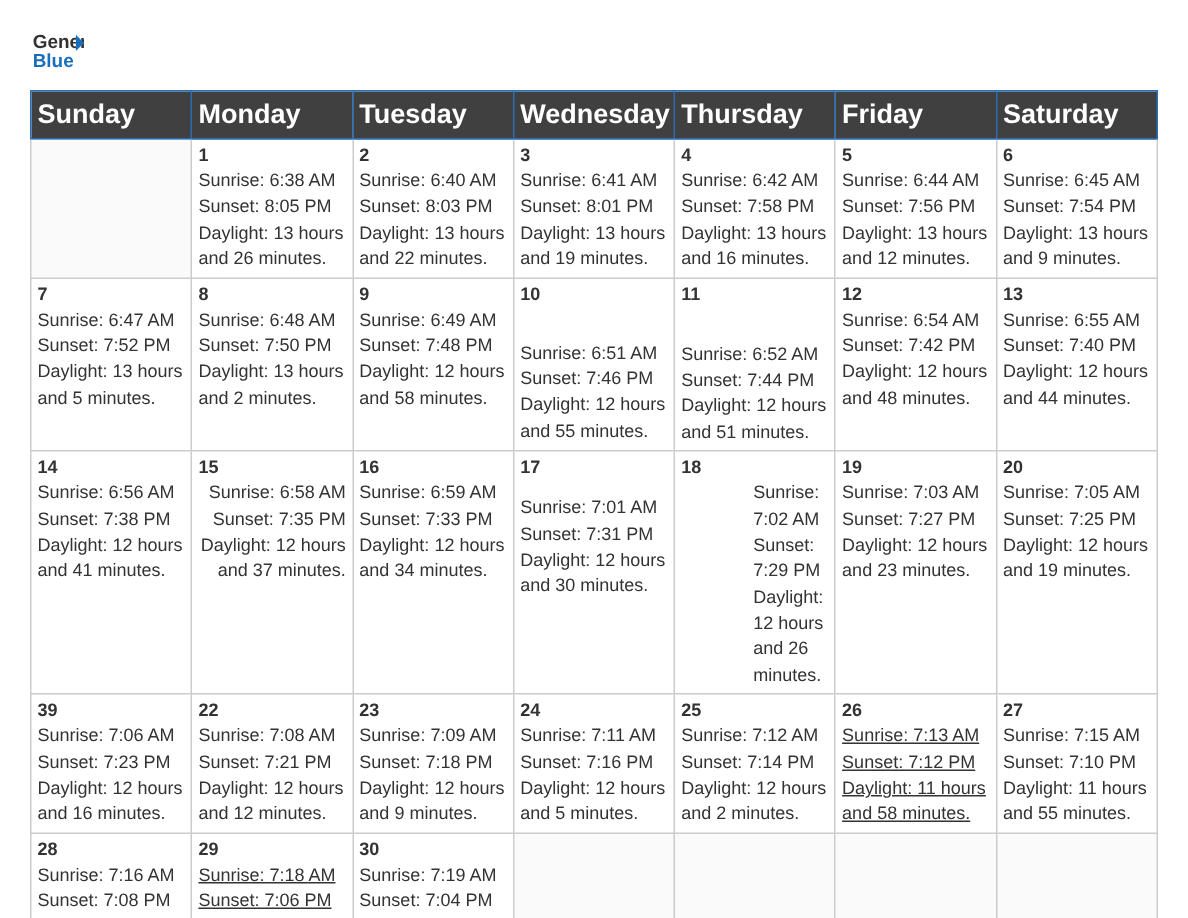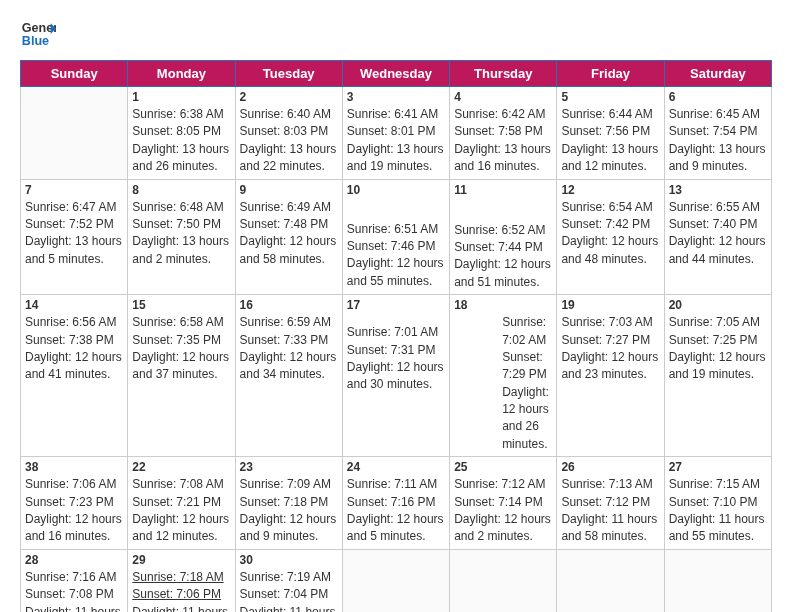--- a/index.html
+++ b/index.html
@@ -46,26 +46,26 @@
       color: #555;
     }
     .calendar {
       flex: 1;
       border: 1px solid #ccc;
       border-collapse: collapse;
       width: 100%;
       table-layout: fixed;
     }
     .calendar th {
-      background: #be185d;
+      background: #404040;
       color: #fff;
-      font-size: 13px;
+      font-size: 18px;
       font-weight: bold;
       padding: 5px 4px;
-      text-align: center;
+      text-align: left;
       border: 1px solid #2a6db5;
     }
     .calendar td {
       border: 1px solid #ccc;
       vertical-align: top;
       padding: 3px 4px;
       font-size: 9.5px;
       color: #333;
       height: 82px;
     }
@@ -218,21 +218,21 @@
         <tr>
           <td>
             <span class="day-num">14</span>
             <div class="day-info" style="white-space: pre-line;">Sunrise: 6:56 AM
 Sunset: 7:38 PM
 Daylight: 12 hours
 and 41 minutes.</div>
           </td>
           <td>
             <span class="day-num">15</span>
-            <div class="day-info" style="white-space: pre-line;">Sunrise: 6:58 AM
+            <div class="day-info" style="white-space: pre-line; text-align: right;">Sunrise: 6:58 AM
 Sunset: 7:35 PM
 Daylight: 12 hours
 and 37 minutes.</div>
           </td>
           <td>
             <span class="day-num">16</span>
             <div class="day-info" style="white-space: pre-line;">Sunrise: 6:59 AM
 Sunset: 7:33 PM
 Daylight: 12 hours
 and 34 minutes.</div>
@@ -261,21 +261,21 @@
           <td>
             <span class="day-num">20</span>
             <div class="day-info" style="white-space: pre-line;">Sunrise: 7:05 AM
 Sunset: 7:25 PM
 Daylight: 12 hours
 and 19 minutes.</div>
           </td>
         </tr>
         <tr>
           <td>
-            <span class="day-num">38</span>
+            <span class="day-num">39</span>
             <div class="day-info" style="white-space: pre-line;">Sunrise: 7:06 AM
 Sunset: 7:23 PM
 Daylight: 12 hours
 and 16 minutes.</div>
           </td>
           <td>
             <span class="day-num">22</span>
             <div class="day-info" style="white-space: pre-line;">Sunrise: 7:08 AM
 Sunset: 7:21 PM
 Daylight: 12 hours
@@ -297,21 +297,21 @@
           </td>
           <td>
             <span class="day-num">25</span>
             <div class="day-info" style="white-space: pre-line;">Sunrise: 7:12 AM
 Sunset: 7:14 PM
 Daylight: 12 hours
 and 2 minutes.</div>
           </td>
           <td>
             <span class="day-num">26</span>
-            <div class="day-info" style="white-space: pre-line;">Sunrise: 7:13 AM
+            <div class="day-info" style="white-space: pre-line; text-decoration: underline;">Sunrise: 7:13 AM
 Sunset: 7:12 PM
 Daylight: 11 hours
 and 58 minutes.</div>
           </td>
           <td>
             <span class="day-num">27</span>
             <div class="day-info" style="white-space: pre-line;">Sunrise: 7:15 AM
 Sunset: 7:10 PM
 Daylight: 11 hours
 and 55 minutes.</div>

